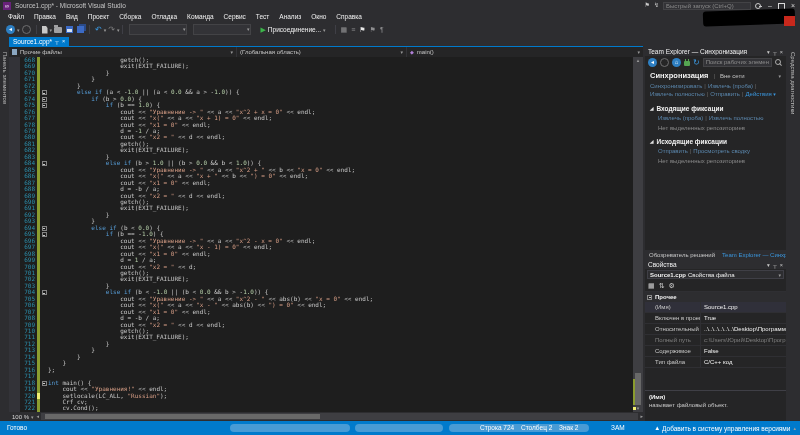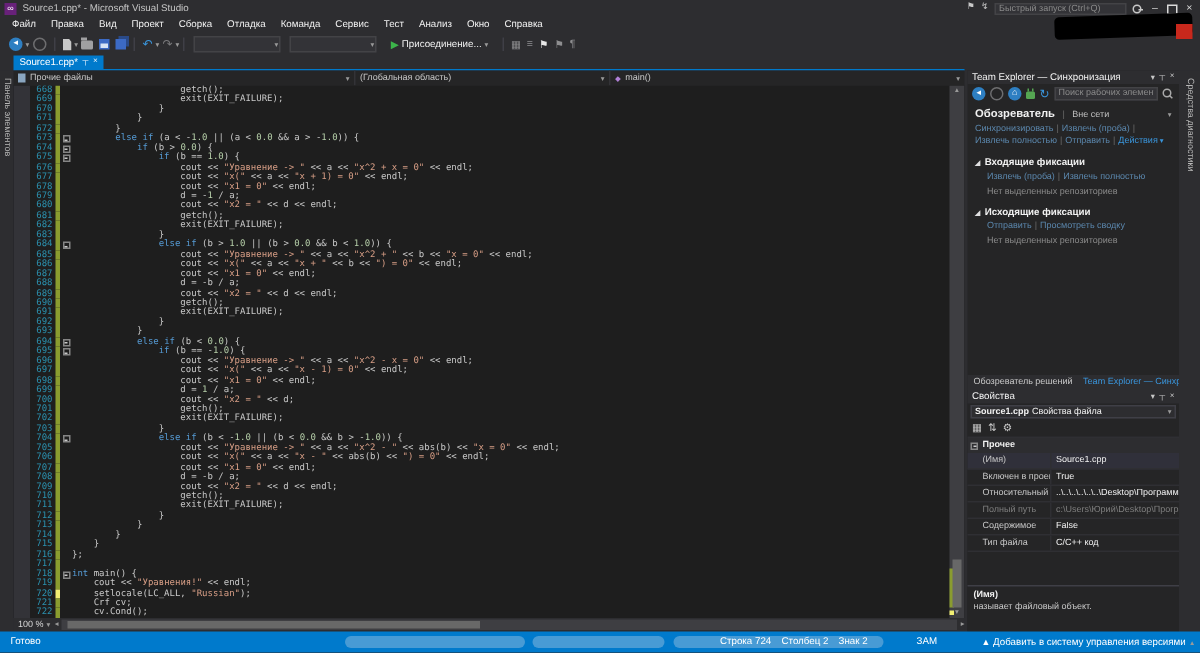--- a/index.html
+++ b/index.html
@@ -658,21 +658,21 @@
       <span class="tec b"><span>◂</span></span>
       <span class="tec g"></span>
       <span class="tec b"><span>⌂</span></span>
       <span class="plug"></span>
       <span class="refr">↻</span>
       <input class="tesearch" placeholder="Поиск рабочих элементов (C" style="">
       <span class="mag"></span>
     </div>
     <div class="tecontent">
       <div class="syncrow">
-        <span class="synct">Обозреватель</span>
+        <span class="synct">Синхронизация</span>
         <span class="sep">|</span>
         <span class="offline">Вне сети</span>
         <span class="caret mla">▾</span>
       </div>
       <div class="te-links" id="telinks"><span class="tlink">Синхронизировать</span><span class="sep">|</span><span class="tlink">Извлечь (проба)</span><span class="sep">|</span><span class="tlink">Извлечь полностью</span><span class="sep">|</span><span class="tlink">Отправить</span><span class="sep">|</span><span class="tlink bright">Действия</span><span class="caret tlink bright"> ▾</span></div>
       <div class="sec">
         <div class="sec-h">
           <span class="exp">◢</span>
           <span>Входящие фиксации</span>
         </div>

